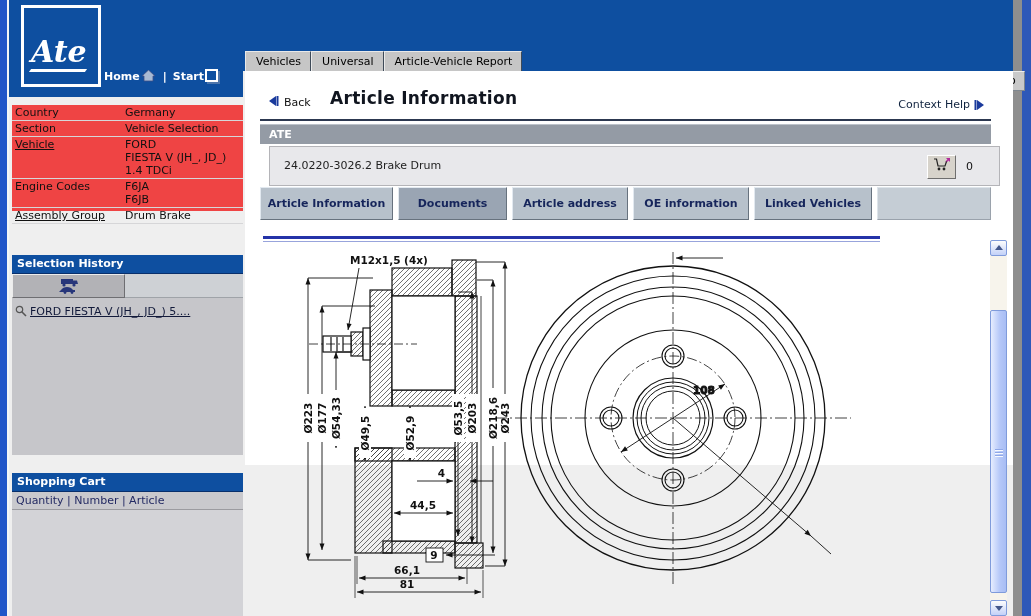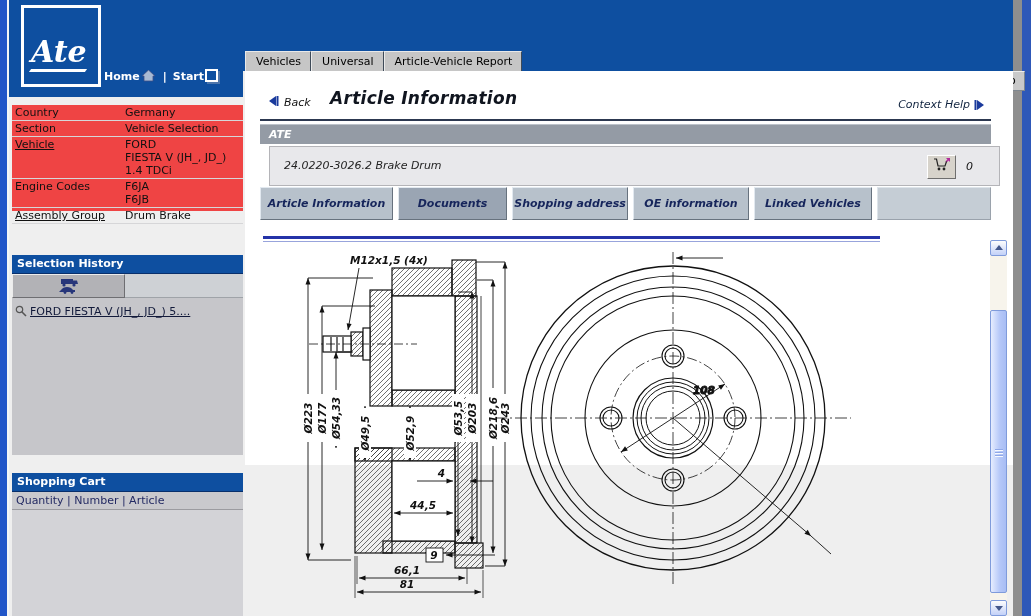--- a/index.html
+++ b/index.html
@@ -28,21 +28,21 @@
     box-shadow:2px 2px 0 rgba(130,150,180,.55);vertical-align:-2px;margin-left:1px;}
   
   .nav-tabs{left:245px;top:51px;display:flex;}
   .nav-tab{background:#c6c6c6;color:#000;padding:3px 9px 4px 10px;
     border:1px solid #3e4a58;border-top-color:#e9e9e9;border-left-color:#e9e9e9;cursor:pointer;white-space:nowrap;}
   
   .utility-tabs{left:818px;top:71px;display:flex;}
   .util-tab{background:#c9c9c9;color:#000;padding:2px 8px 3px 8px;margin-right:2px;
     border:1px solid #7e868e;border-top-color:#eee;border-left-color:#eee;cursor:pointer;white-space:nowrap;}
   
-  .content{left:245px;top:71px;width:768px;height:394px;background:#fff;font-style:italic;}
+  .content{left:245px;top:71px;width:768px;height:394px;background:#fff;}
   .back-row{position:absolute;left:18px;top:25px;cursor:pointer;}
   .back-row span{margin-left:5px;}
   .page-title{position:absolute;left:85px;top:17px;font-size:17px;font-weight:bold;color:#10151f;letter-spacing:.3px;}
   .context-help{position:absolute;right:28px;top:27px;color:#10233f;cursor:pointer;text-align:center;}
   .context-help svg{vertical-align:-2px;margin-left:4px;}
   .title-rule{position:absolute;left:15px;top:48px;width:731px;height:2px;background:#2c3850;}
   .brand-bar{position:absolute;left:15px;top:53px;width:731px;height:19px;background:#949ba5;
     border-top:1px solid #bcc2ca;color:#fff;font-weight:bold;line-height:19px;padding-left:0;}
   .brand-bar span{margin-left:9px;}
   .article-row{position:absolute;left:15px;top:75px;width:729px;height:38px;background:#e8e8eb;border:1px solid #b4b4b8;margin-left:9px;}
@@ -216,21 +216,21 @@
         <circle cx="6" cy="12" r="1.4" fill="#222"></circle>
           <circle cx="11" cy="12" r="1.4" fill="#222"></circle>
       </svg>
     </div>
     <div class="cart-qty">0</div>
   </div>
 
   <div class="subtabs">
     <div class="subtab" style="width:131px">Article Information</div>
     <div class="subtab active" style="width:107px">Documents</div>
-    <div class="subtab" style="width:114px">Shopping address</div>
+    <div class="subtab" style="width:114px">Article address</div>
     <div class="subtab" style="width:114px">OE information</div>
     <div class="subtab" style="width:116px">Linked Vehicles</div>
     <div class="subtab-rest"></div>
   </div>
   <div class="blue-rule"></div>
 
   <div class="drawing-wrap">
   <svg width="578" height="362" viewBox="0 0 578 362">
     <defs>
       <pattern id="hatch" patternUnits="userSpaceOnUse" width="5" height="5">

